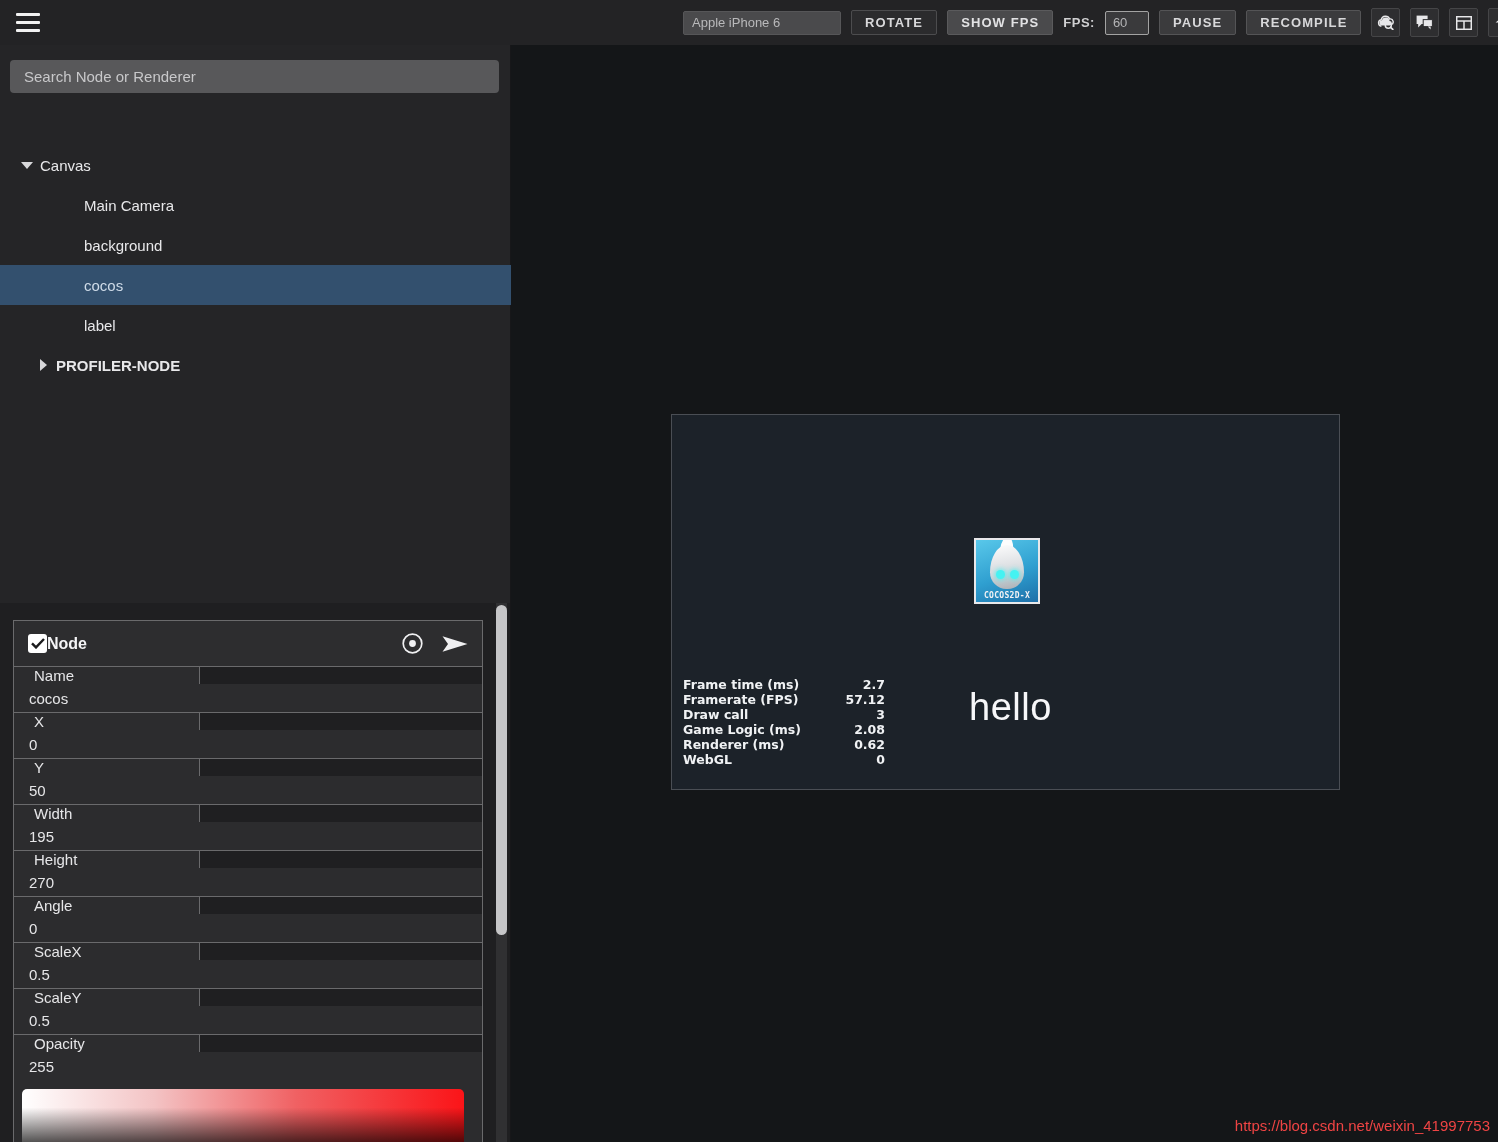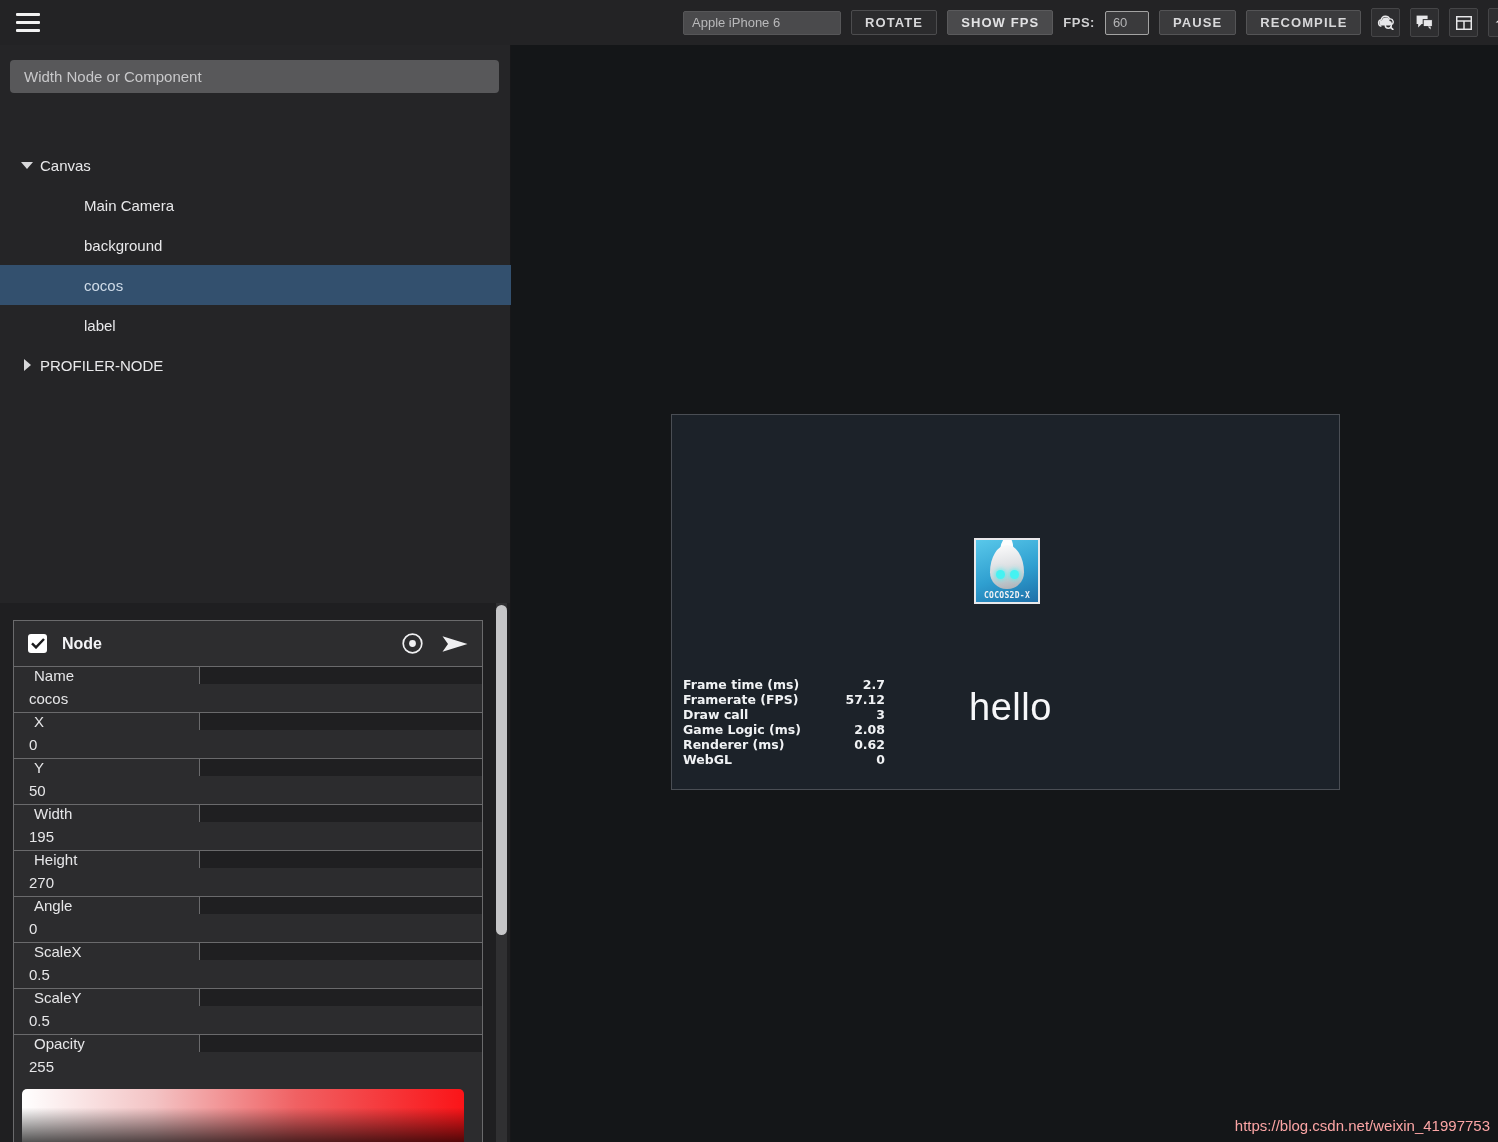--- a/index.html
+++ b/index.html
@@ -105,21 +105,21 @@
   .insp-header {
     height: 46px; background: #2d2d2f;
     display: flex; align-items: center; padding: 0 14px;
     border-bottom: 1px solid #6a6a6c;
   }
   .chk {
     width: 19px; height: 19px; background: #ffffff; border-radius: 3px;
     display: flex; align-items: center; justify-content: center; flex: none; cursor: pointer;
   }
   .chk svg { display: block; }
-  .insp-title { margin-left: 15px; color: #f4f4f6; font-size: 16px; font-weight: bold; }
+  .insp-title { color: #f4f4f6; font-size: 16px; font-weight: bold; }
   .insp-actions { margin-left: auto; display: flex; align-items: center; gap: 18px; }
   .insp-actions > span { cursor: pointer; display: flex; }
 
   .prop-row { display: flex; height: 46px; border-bottom: 1px solid #6a6a6c; flex-direction: column; }
   .prop-row:last-child { border-bottom: none; }
   .prop-key {
     width: 186px; background: #2c2c2e; border-right: 1px solid #6a6a6c;
     display: flex; align-items: center; padding-left: 20px;
     color: #e6e6e8; font-size: 15px;
   }
@@ -190,21 +190,21 @@
   }
   .prof-line { display: flex; width: 202px; }
   .prof-name { flex: 1; }
   .prof-val { text-align: right; }
   .hello {
     position: absolute; left: 297px; top: 271px;
     color: #f7f7f9; font-size: 38px; letter-spacing: .5px;
   }
   .watermark {
     position: absolute; right: 8px; bottom: 8px;
-    color: #fca5a5; font-size: 15px; padding-left: 8px;
+    color: #ef4444; font-size: 15px; padding-left: 8px;
   }
 </style>
 </head>
 <body>
 
 <div id="app">
 
   <div class="topbar">
     <div class="hamburger">
       <span></span>
@@ -251,21 +251,21 @@
       <div class="icon-btn">
         <svg width="16" height="15" viewBox="0 0 16 15">
           <path d="M8 0.8 L15.4 7.6 H12.6 V14.2 H3.4 V7.6 H0.6 Z" fill="#e8e8ea"></path>
         </svg>
       </div>
     </div>
   </div>
 
   <div class="hierarchy">
     <div class="search-box">
-      <span>Width Node or Component</span>
+      <span>Search Node or Renderer</span>
     </div>
     <div class="tree" id="node-tree">
         <div class="tree-row" style="padding-left: 20px;">
           <span class="arrow down"></span>
           <span class="tree-label">Canvas</span>
         </div>
         <div class="tree-row" style="padding-left: 64px;">
           <span class="arrow none"></span>
           <span class="tree-label">Main Camera</span>
         </div>
@@ -274,21 +274,21 @@
           <span class="tree-label">background</span>
         </div>
         <div class="tree-row selected" style="padding-left: 64px;">
           <span class="arrow none"></span>
           <span class="tree-label">cocos</span>
         </div>
         <div class="tree-row" style="padding-left: 64px;">
           <span class="arrow none"></span>
           <span class="tree-label">label</span>
         </div>
-        <div class="tree-row" style="padding-left: 20px;">
+        <div class="tree-row" style="padding-left: 36px; font-weight: bold;">
           <span class="arrow right"></span>
           <span class="tree-label">PROFILER-NODE</span>
         </div>
       </div>
   </div>
 
   <div class="inspector">
     <div class="insp-card">
 
       <div class="insp-header">

